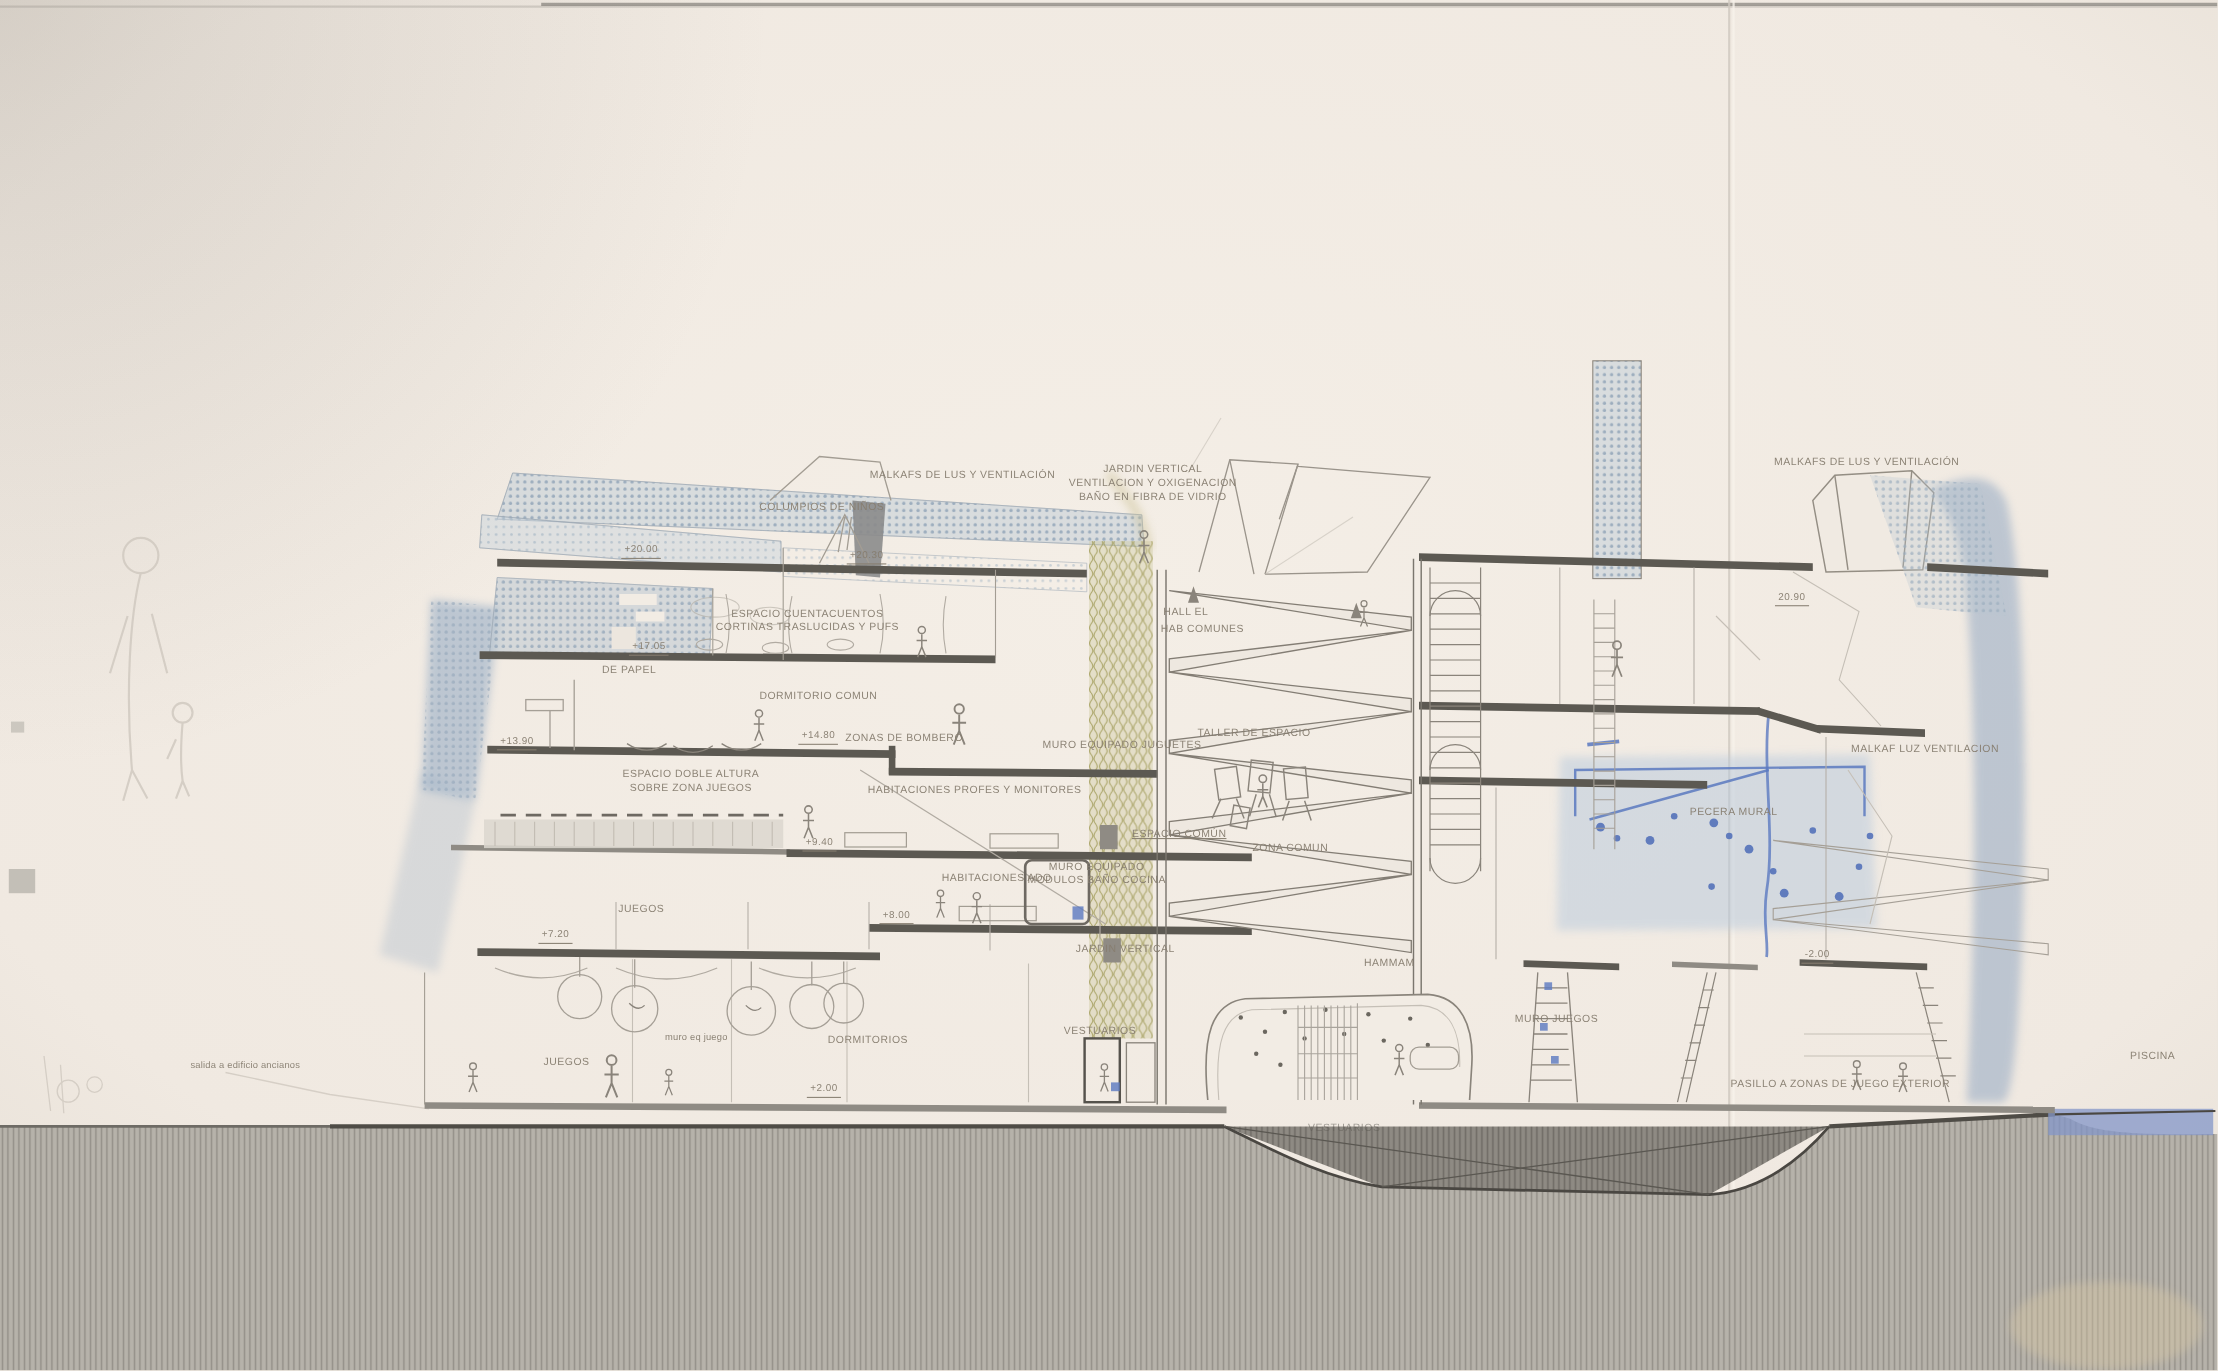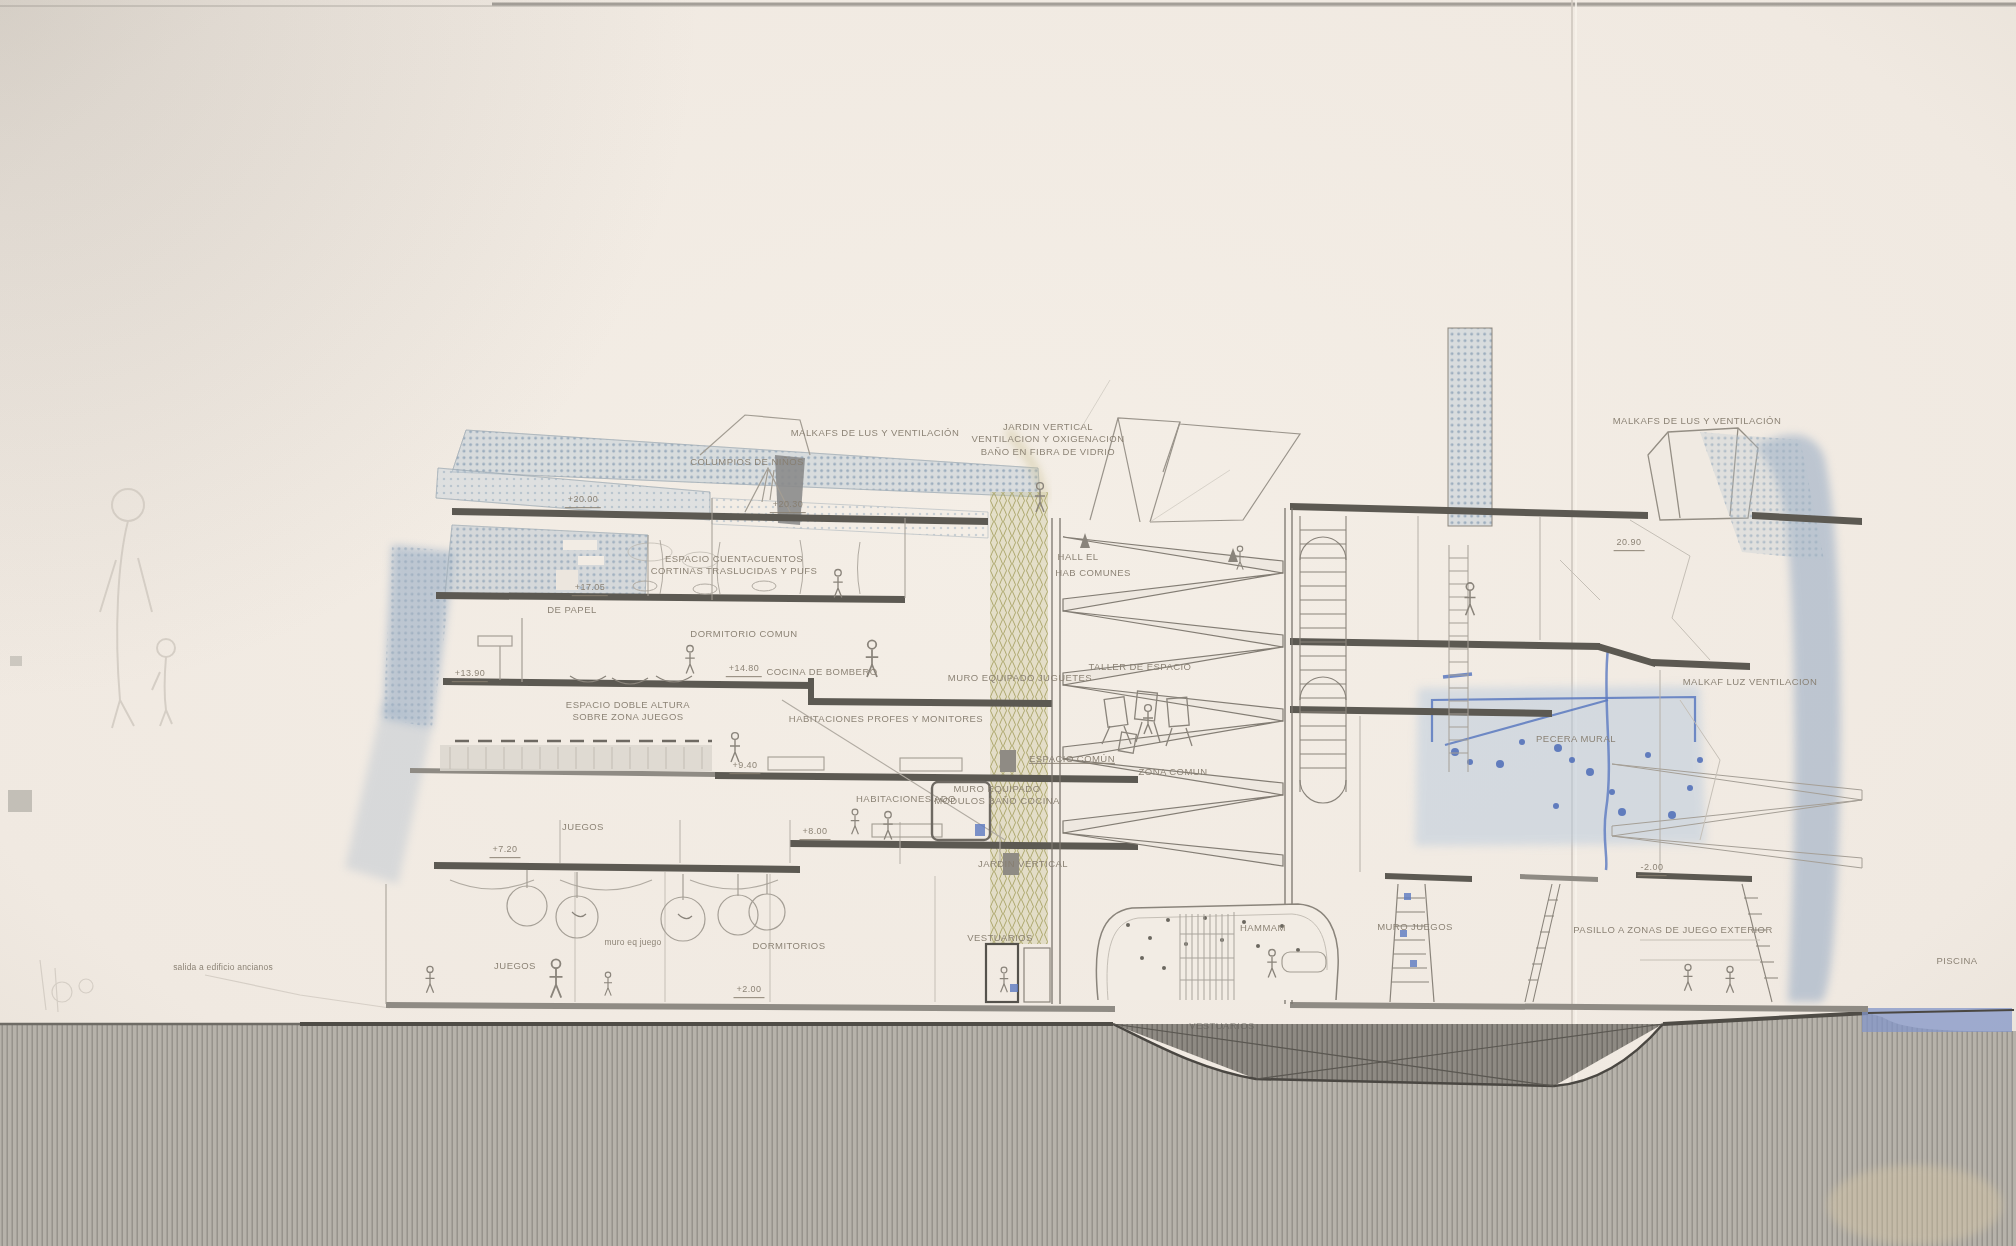--- a/index.html
+++ b/index.html
@@ -373,21 +373,21 @@
       <span class="lbl" style="left: 1697px; top: 421px;">MALKAFS DE LUS Y VENTILACIÓN</span>
       <span class="lbl elev" style="left: 583px; top: 501px;">+20.00</span>
       <span class="lbl elev" style="left: 788px; top: 506px;">+20.30</span>
       <span class="lbl" style="left: 734px; top: 565px;">ESPACIO CUENTACUENTOS
 CORTINAS TRASLUCIDAS Y PUFS</span>
       <span class="lbl elev" style="left: 590px; top: 589px;">+17.05</span>
       <span class="lbl" style="left: 572px; top: 610px;">DE PAPEL</span>
       <span class="lbl" style="left: 744px; top: 634px;">DORMITORIO COMUN</span>
       <span class="lbl elev" style="left: 470px; top: 675px;">+13.90</span>
       <span class="lbl elev" style="left: 744px; top: 670px;">+14.80</span>
-      <span class="lbl" style="left: 822px; top: 672px;">COCINA DE BOMBERO</span>
+      <span class="lbl" style="left: 822px; top: 672px;">ZONAS DE BOMBERO</span>
       <span class="lbl" style="left: 628px; top: 711px;">ESPACIO DOBLE ALTURA
 SOBRE ZONA JUEGOS</span>
       <span class="lbl" style="left: 886px; top: 719px;">HABITACIONES PROFES Y MONITORES</span>
       <span class="lbl elev" style="left: 745px; top: 767px;">+9.40</span>
       <span class="lbl" style="left: 1020px; top: 678px; text-align: center;">MURO EQUIPADO JUGUETES</span>
       <span class="lbl" style="left: 1140px; top: 667px;">TALLER DE ESPACIO</span>
       <span class="lbl" style="left: 1078px; top: 557px;">HALL EL</span>
       <span class="lbl" style="left: 1093px; top: 573px;">HAB COMUNES</span>
       <span class="lbl" style="left: 1072px; top: 759px; text-decoration: underline;">ESPACIO COMÚN</span>
       <span class="lbl" style="left: 1173px; top: 772px;">ZONA COMUN</span>
@@ -396,24 +396,24 @@
 MODULOS BAÑO COCINA</span>
       <span class="lbl elev" style="left: 815px; top: 833px;">+8.00</span>
       <span class="lbl" style="left: 1023px; top: 864px;">JARDIN VERTICAL</span>
       <span class="lbl elev" style="left: 477px; top: 851px; margin-left: 28px;">+7.20</span>
       <span class="lbl" style="left: 583px; top: 827px;">JUEGOS</span>
       <span class="lbl" style="left: 515px; top: 966px;">JUEGOS</span>
       <span class="lbl small" style="left: 633px; top: 943px;">muro eq juego</span>
       <span class="lbl" style="left: 789px; top: 946px;">DORMITORIOS</span>
       <span class="lbl elev" style="left: 749px; top: 991px;">+2.00</span>
       <span class="lbl" style="left: 1000px; top: 938px;">VESTUARIOS</span>
-      <span class="lbl" style="left: 1263px; top: 928px;">HAMMAM</span>
+      <span class="lbl" style="left: 1263px; top: 876px;">HAMMAM</span>
       <span class="lbl faint" style="left: 1222px; top: 1026px;">VESTUARIOS</span>
       <span class="lbl" style="left: 1415px; top: 927px;">MURO JUEGOS</span>
       <span class="lbl elev" style="left: 1652px; top: 869px;">-2.00</span>
-      <span class="lbl" style="left: 1673px; top: 930px;">PASILLO A ZONAS DE JUEGO EXTERIOR</span>
+      <span class="lbl" style="left: 1673px; top: 986px;">PASILLO A ZONAS DE JUEGO EXTERIOR</span>
       <span class="lbl" style="left: 1576px; top: 739px;">PECERA MURAL</span>
       <span class="lbl" style="left: 1750px; top: 682px;">MALKAF LUZ VENTILACION</span>
       <span class="lbl elev" style="left: 1629px; top: 503px; margin-top: 41px;">20.90</span>
       <span class="lbl" style="left: 1957px; top: 961px;">PISCINA</span>
       <span class="lbl small" style="left: 223px; top: 968px;">salida a edificio ancianos</span>
     </div>
 </div>
 
 </body></html>

